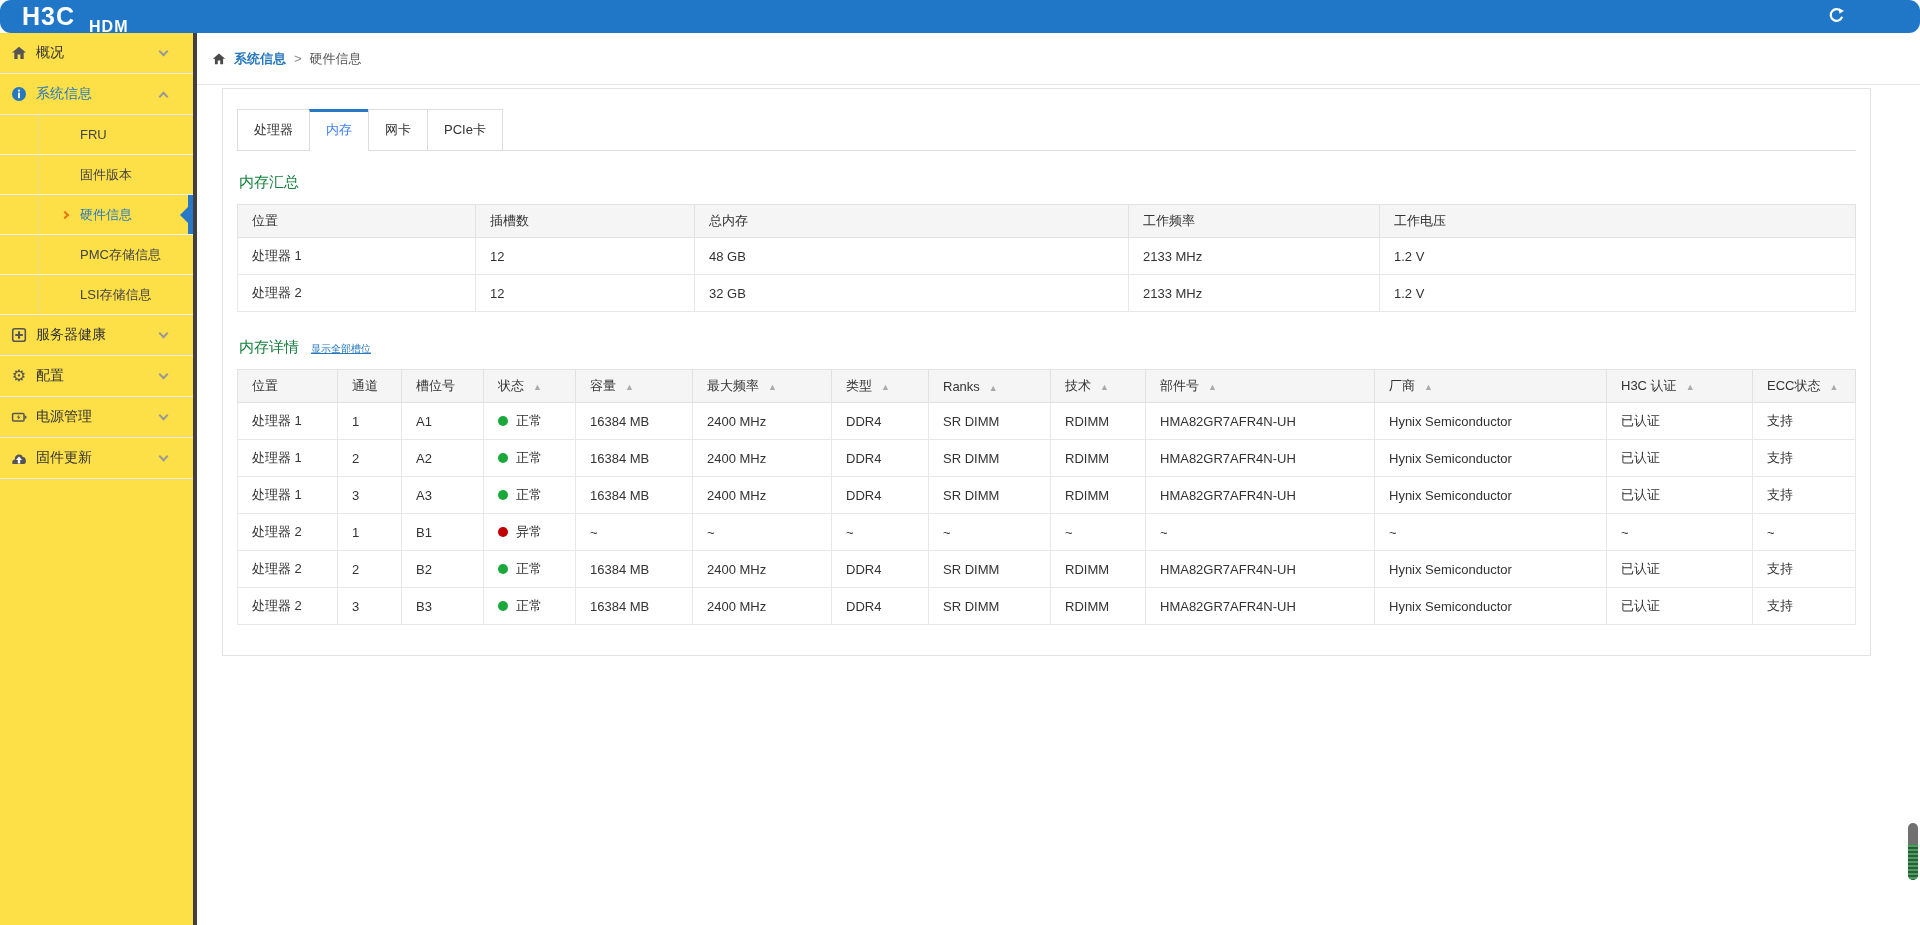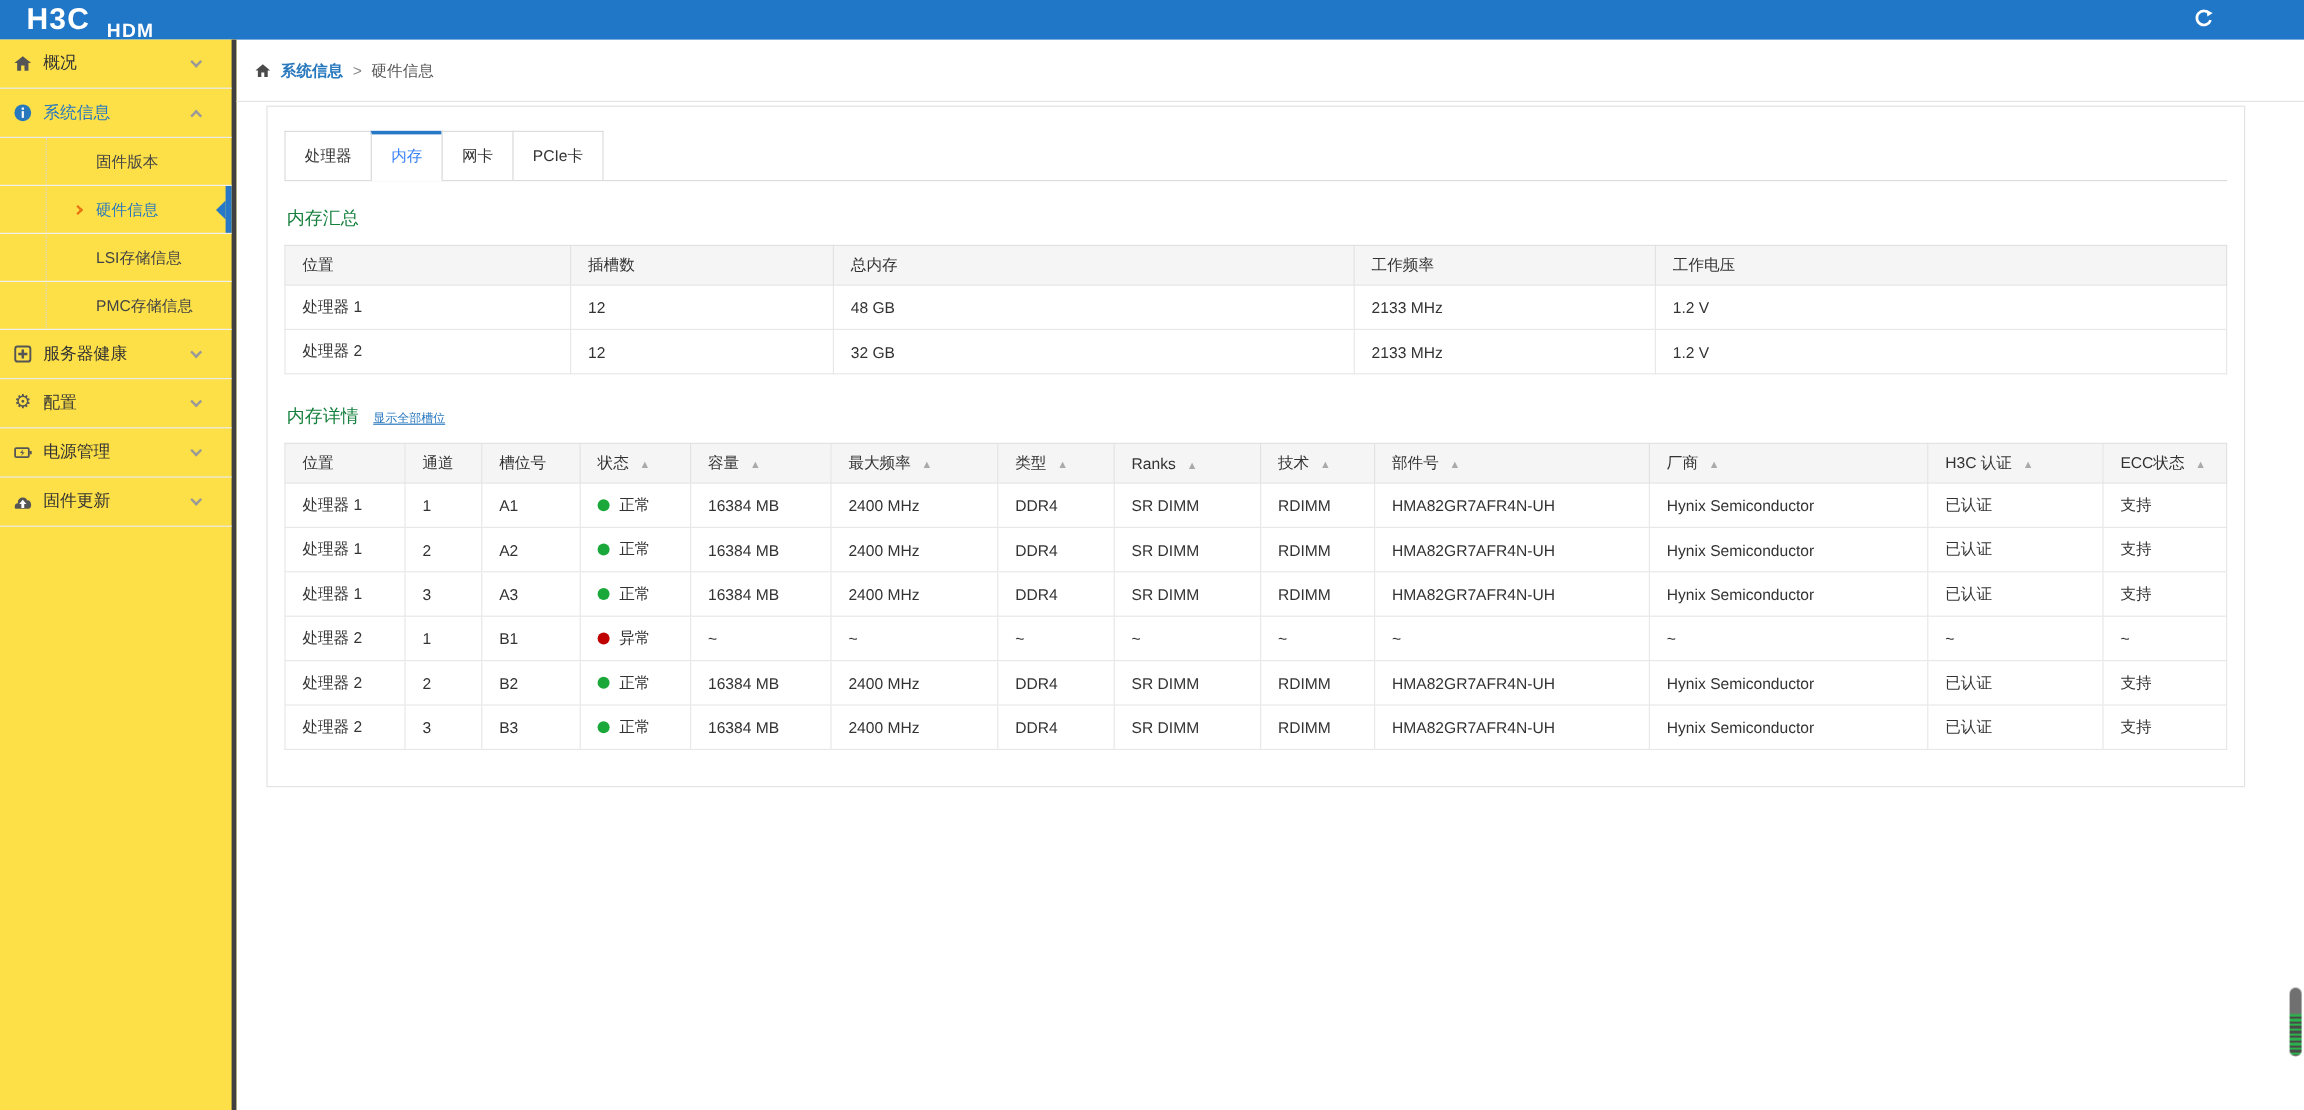--- a/index.html
+++ b/index.html
@@ -1,21 +1,21 @@
 <!DOCTYPE html>
 <html><head>
 <meta charset="utf-8">
 <style>
   * { margin:0; padding:0; box-sizing:border-box; }
   html,body { width:1920px; height:925px; overflow:hidden; background:#fff;
     font-family:"Liberation Sans","DejaVu Sans",sans-serif; color:#333; }
 
   
   .topbar { height:33px; background:#2077C8; display:flex; align-items:center;
-    padding:0 22px; color:#fff; }
+    padding:0 22px; color:#fff;border-radius:11px; }
   .logo { font-size:25px; font-weight:800; letter-spacing:1px; line-height:1; }
   .product { font-size:16px; font-weight:700; letter-spacing:1px; margin-left:14px; margin-top:20px; }
   .topbar-right { margin-left:auto; display:flex; align-items:center; gap:18px;flex-direction:column; }
   .topbar-right .username { font-size:14px; margin-left:-10px; }
   .tb-icon { width:17px; height:17px; display:inline-flex; align-items:center;
     justify-content:center; cursor:pointer; }
   .help-glyph { font-size:16px; font-weight:800; color:#fff; cursor:pointer; }
 
   
   .layout { display:flex; height:892px; }
@@ -143,32 +143,35 @@
             <rect x="7.1" y="3.6" width="1.8" height="1.9" fill="#fff"></rect>
             <rect x="7.1" y="6.6" width="1.8" height="5.6" fill="#fff"></rect>
           </svg>
       </span>
       <span>系统信息</span>
       <span class="chev up"></span>
     </div>
 
     <div class="nav-sub">
       <div class="sub-item">
+        <span>FRU</span>
+      </div>
+      <div class="sub-item">
         <span>固件版本</span>
       </div>
       <div class="sub-item active">
         <span class="sub-arrow"></span>
         <span>硬件信息</span>
         <span class="active-indicator"></span>
       </div>
       <div class="sub-item">
+        <span>PMC存储信息</span>
+      </div>
+      <div class="sub-item">
         <span>LSI存储信息</span>
-      </div>
-      <div class="sub-item">
-        <span>PMC存储信息</span>
       </div>
     </div>
 
     <div class="nav-group">
       <span class="gicon">
         <svg width="16" height="16" viewBox="0 0 16 16">
             <rect x="1.7" y="1.7" width="12.6" height="12.6" rx="2" fill="none" stroke="#555" stroke-width="1.6"></rect>
             <path d="M8 4.2 V11.8 M4.2 8 H11.8" stroke="#555" stroke-width="2.1"></path>
           </svg>
       </span>

